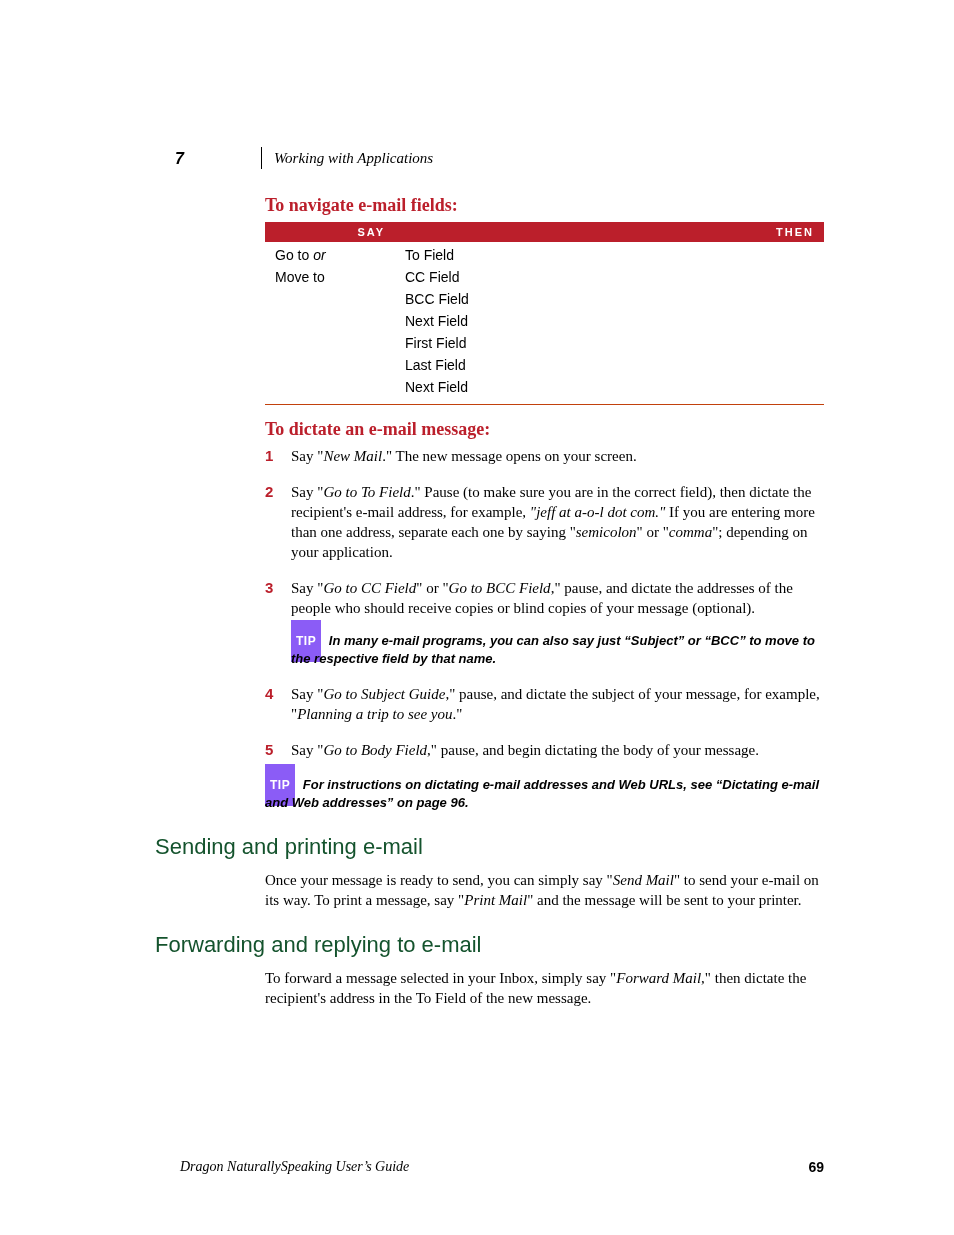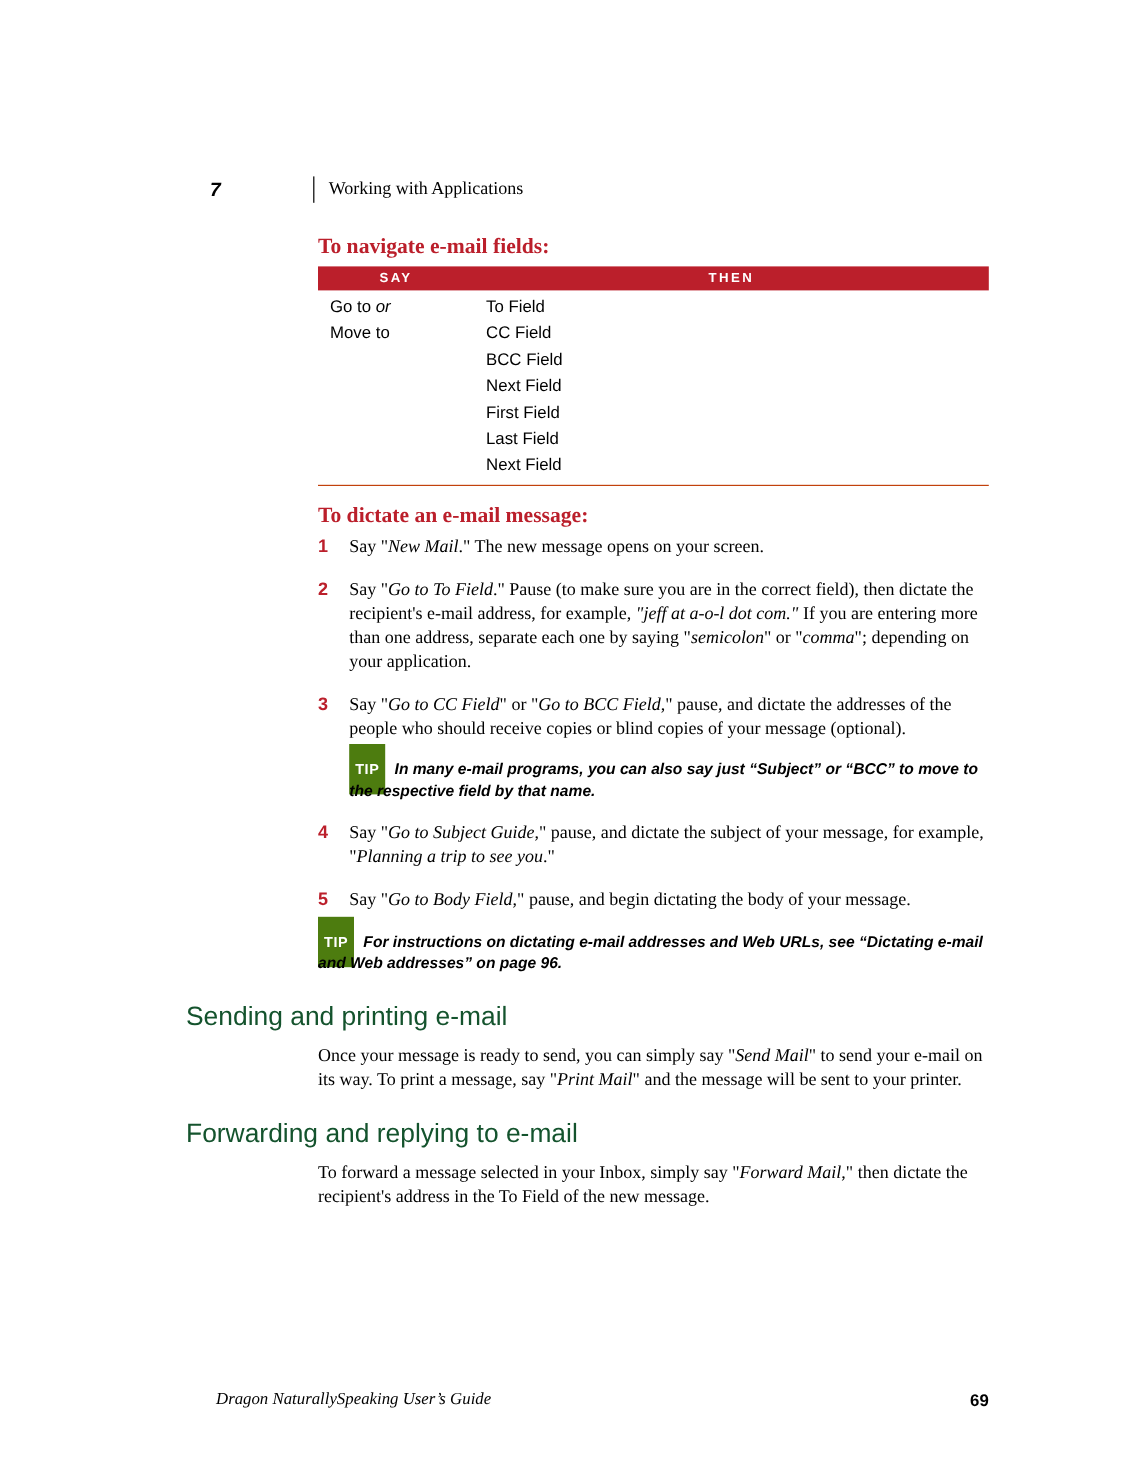--- a/index.html
+++ b/index.html
@@ -24,20 +24,21 @@
     font-style: italic;
     font-size: 16px;
     color: #000;
   }
   .header-bar {
     position: absolute;
     left: 261px;
     top: 147px;
     border-left: 1px solid #000;
     padding-left: 12px;
+    font-style: italic;
     font-size: 15px;
     height: 22px;
     line-height: 22px;
   }
   .content {
     margin-left: 85px;
     margin-top: 45px;
   }
   .subsection-title {
     color: #bb1f2b;
@@ -55,21 +56,21 @@
   table.cmd {
     border-collapse: collapse;
     width: 100%;
     margin: 4px 0 10px 0;
     font-family: Arial, Helvetica, sans-serif;
     font-size: 14px;
   }
   table.cmd th {
     background: #bb1f2b;
     color: #fff;
-    text-align: center;
+    text-align: right;
     padding: 4px 10px;
     font-size: 11px;
     letter-spacing: 2px;
     font-weight: bold;
   }
   table.cmd td {
     padding: 2px 10px;
     vertical-align: top;
     font-size: 14px;
     line-height: 22px;
@@ -105,21 +106,21 @@
   }
   .tip {
     margin: 14px 0 14px 0;
     font-family: Arial, Helvetica, sans-serif;
     font-style: italic;
     font-weight: bold;
     font-size: 13px;
     line-height: 18px;
   }
   .tip .tip-label {
-    background: #4d7c0f;
+    background: #8b5cf6;
     color: #fff;
     font-style: normal;
     font-weight: bold;
     font-size: 12px;
     padding: 14px 5px;
     margin-right: 4px;
     letter-spacing: 0.5px;
   }
   .body-para {
     font-size: 15px;

